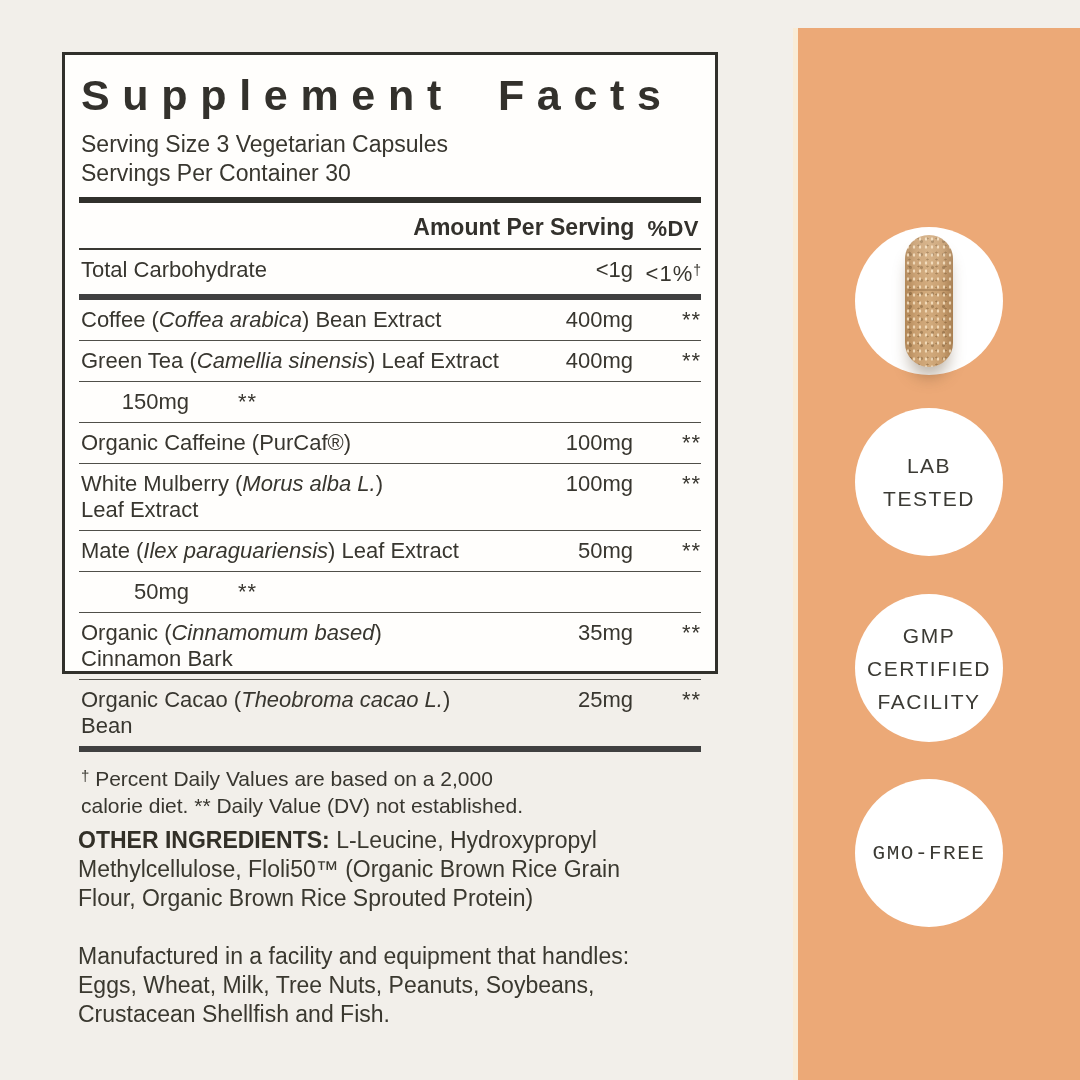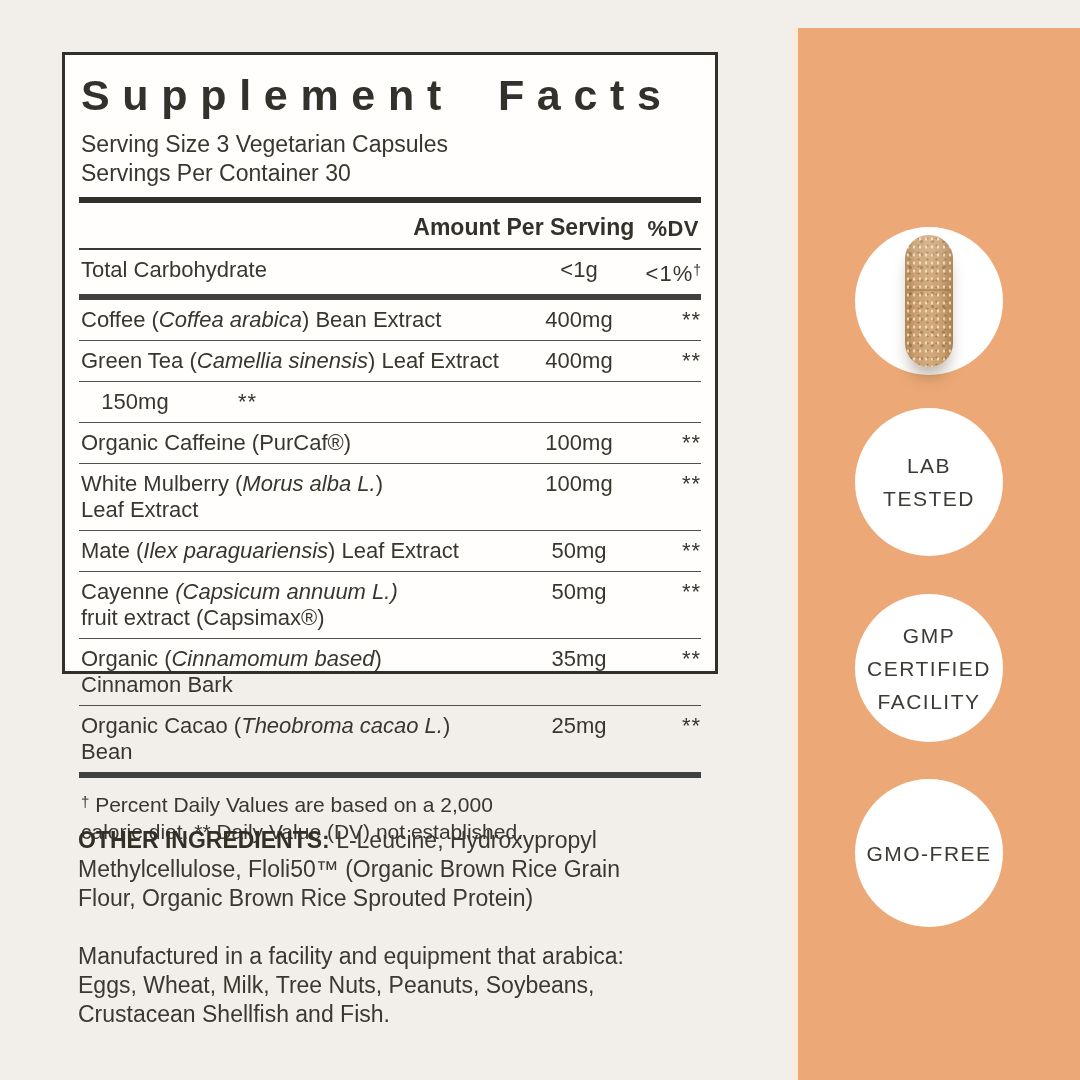--- a/index.html
+++ b/index.html
@@ -73,21 +73,21 @@
   .hdr-dv{font-size:22px;letter-spacing:.5px;position:relative;top:2px}
 
   .row{
     display:flex;align-items:flex-start;
     padding:7px 0 7px 2px;
     border-bottom:1.5px solid #504f49;
     font-size:22px;line-height:26px;color:#38362f;
   }
   .row.thick{border-bottom:6px solid #404040}
   .cell-name{flex:1;padding-right:4px}
-  .cell-amt{width:108px;text-align:center;white-space:nowrap;flex:none}
+  .cell-amt{width:108px;text-align:right;white-space:nowrap;flex:none}
   .cell-dv{width:68px;text-align:right;white-space:nowrap;flex:none;letter-spacing:1px}
   .dv-sup{font-size:14px;vertical-align:6px;letter-spacing:0}
 
   .footnote{
     font-size:21px;line-height:27px;color:#38362f;
     padding:10px 0 0 2px;
   }
   .footnote .dag{font-size:15px;vertical-align:5px}
 
   
@@ -142,21 +142,20 @@
         <div class="cell-name"><span>White Mulberry (</span><i>Morus alba L.</i><span>)</span><div>Leaf Extract</div></div>
         <div class="cell-amt">100mg</div>
         <div class="cell-dv"><span>**</span></div>
       </div>
       <div class="row">
         <div class="cell-name"><span>Mate (</span><i>Ilex paraguariensis</i><span>) Leaf Extract</span></div>
         <div class="cell-amt">50mg</div>
         <div class="cell-dv"><span>**</span></div>
       </div>
       <div class="row">
-        <div class="cell-name"><span>Cayenne </span><i>(Capsicum annuum L.)</i><div>fruit extract (Capsimax®)</div></div>
         <div class="cell-amt">50mg</div>
         <div class="cell-dv"><span>**</span></div>
       </div>
       <div class="row">
         <div class="cell-name"><span>Organic (</span><i>Cinnamomum based</i><span>)</span><div>Cinnamon Bark</div></div>
         <div class="cell-amt">35mg</div>
         <div class="cell-dv"><span>**</span></div>
       </div>
       <div class="row thick">
         <div class="cell-name"><span>Organic Cacao (</span><i>Theobroma cacao L.</i><span>)</span><div>Bean</div></div>
@@ -173,32 +172,32 @@
 </div>
 
 <div class="para para-other">
   <b>OTHER INGREDIENTS:</b>
   <span>L-Leucine, Hydroxypropyl</span><br>
   <span>Methylcellulose, Floli50™ (Organic Brown Rice Grain</span><br>
   <span>Flour, Organic Brown Rice Sprouted Protein)</span>
 </div>
 
 <div class="para para-allergen">
-  <span>Manufactured in a facility and equipment that arabica:</span><br>
+  <span>Manufactured in a facility and equipment that handles:</span><br>
   <span>Eggs, Wheat, Milk, Tree Nuts, Peanuts, Soybeans,</span><br>
   <span>Crustacean Shellfish and Fish.</span>
 </div>
 
 <div class="sidebar">
   <div class="circle capsule-circle">
     <div class="capsule"></div>
   </div>
 
 <div class="circle" style="top: 380px;">
       <div class="badge-text">LAB<br>TESTED</div>
     </div>
     <div class="circle" style="top: 566px;">
       <div class="badge-text">GMP<br>CERTIFIED<br>FACILITY</div>
     </div>
-    <div class="circle" style="top: 751px;">
+    <div class="circle" style="top: 751px; font-family: Liberation Mono, monospace;">
       <div class="badge-text">GMO-FREE</div>
     </div>
   </div>
 
 </body></html>

